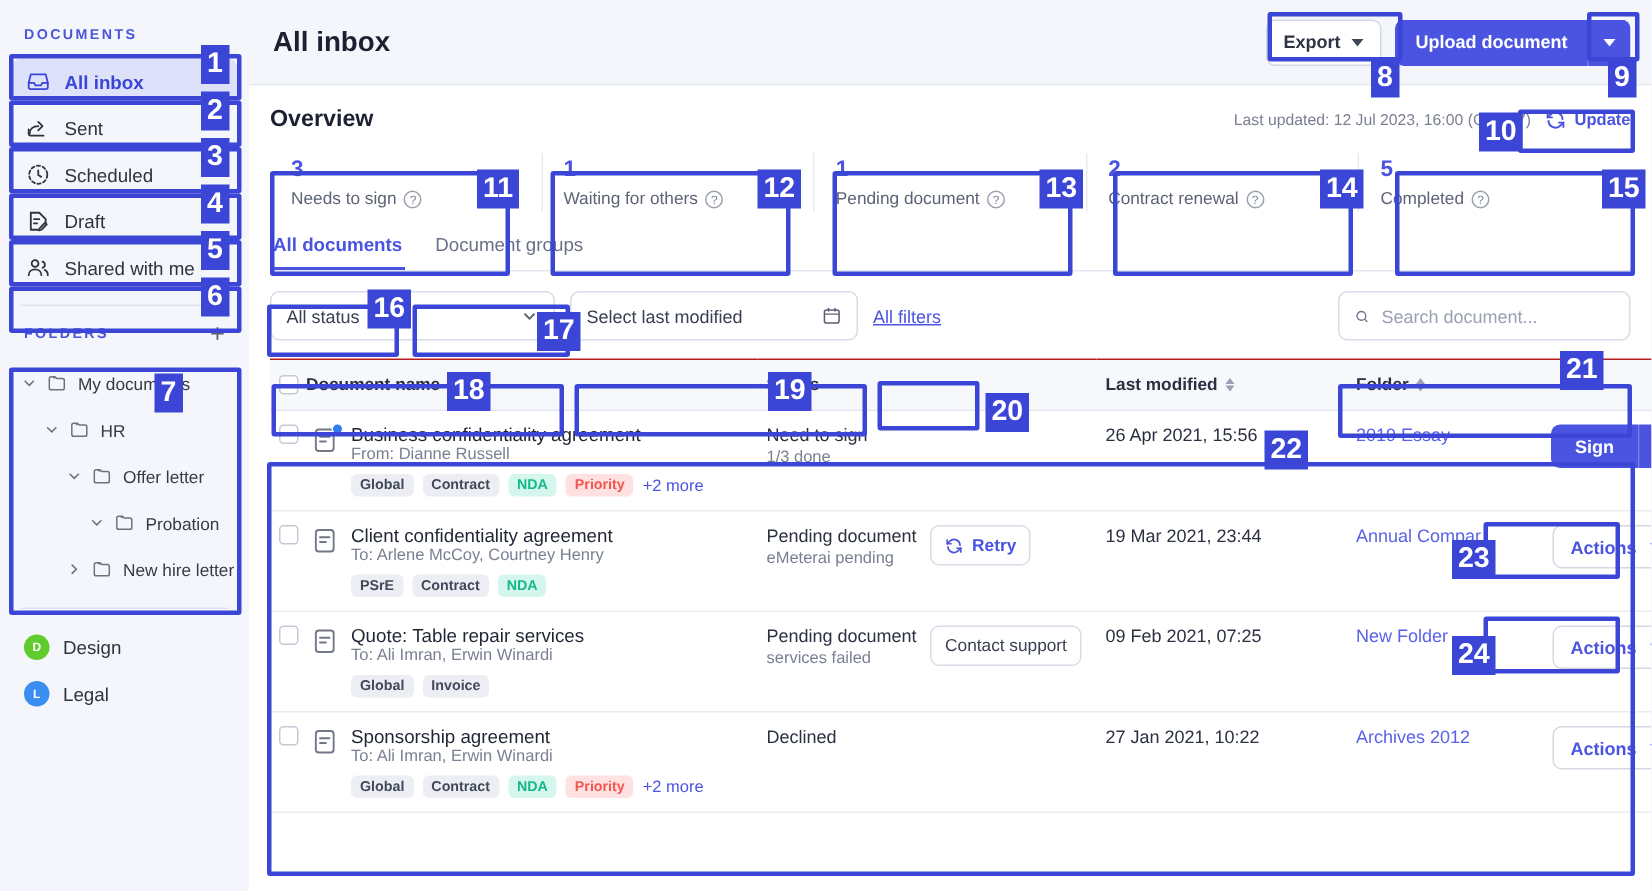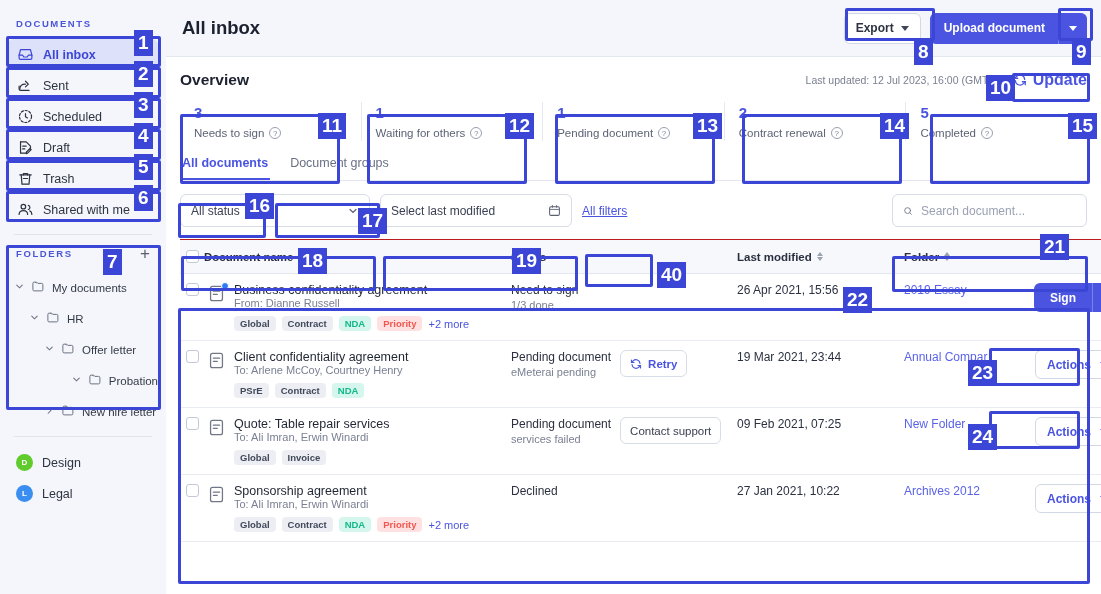--- a/index.html
+++ b/index.html
@@ -89,21 +89,21 @@
   }
 
   
   .content {
     flex: 1; background: #fff; margin: 0; padding: 14px 14px 0 14px;
     overflow: hidden; position: relative;
   }
   .ov-row { display: flex; align-items: center; margin-bottom: 13px; }
   .ov-title { font-size: 15.5px; font-weight: 700; color: #1c2130; }
   .updated { font-size: 10.5px; color: #7a8092; margin-right: 9px; }
-  .update-btn { display:flex;align-items:center;gap:6px;color:#4a54e1;font-size:16px;
+  .update-btn { display:flex;align-items:center;gap:6px;color:#4a54e1;font-size:11px;
     font-weight:600;cursor:pointer; }
 
   .stats { display: flex; align-items: stretch; gap: 0; margin-bottom: 15px; }
   .stat { flex: 1; padding: 2px 14px 2px 14px; border-right: 1px solid #e6e9f1; }
   .stat:last-child { border-right: none; }
   .stat .num { font-size: 15px; font-weight: 700; color: #4a54e1; margin-bottom: 6px; }
   .stat .lbl { font-size: 11.5px; color: #5c6375; display: flex; align-items: center; gap: 5px; }
   .qmark { width:12px;height:12px;border-radius:50%;border:1px solid #9aa0b0;color:#7c8394;
     font-size:8px;display:flex;align-items:center;justify-content:center;flex:0 0 12px; }
 
@@ -237,31 +237,20 @@
               <path d="M5 4v16h7"></path>
               <path d="M8 10h5M8 14h3"></path>
               <path d="M20 15l-5 5-2.2.6.6-2.2 5-5z"></path>
             </svg>
           </span>
           <span>Draft</span>
         </div>
         <div class="nav-item">
           <span class="ico">
             <svg width="17" height="17" viewBox="0 0 24 24" fill="none" stroke="currentColor" stroke-width="1.7" stroke-linecap="round" stroke-linejoin="round">
-              <path d="M4 7h16"></path>
-              <path d="M9 7V5h6v2"></path>
-              <path d="M6 7l1 13h10l1-13"></path>
-              <path d="M9 12h6"></path>
-            </svg>
-          </span>
-          <span>Trash</span>
-        </div>
-        <div class="nav-item">
-          <span class="ico">
-            <svg width="17" height="17" viewBox="0 0 24 24" fill="none" stroke="currentColor" stroke-width="1.7" stroke-linecap="round" stroke-linejoin="round">
               <circle cx="9" cy="8" r="3.2"></circle>
               <path d="M3 19c0-3.3 2.7-5.5 6-5.5s6 2.2 6 5.5"></path>
               <path d="M16 6.2A3 3 0 0 1 16 12"></path>
               <path d="M18 14c2 .8 3 2.6 3 5"></path>
             </svg>
           </span>
           <span>Shared with me</span>
         </div>
       </nav>
     <div class="divider"></div>
@@ -293,21 +282,21 @@
         <div class="folder-row" style="padding-left: 36px;">
           <span class="chev"><svg width="11" height="11" viewBox="0 0 24 24" fill="none" stroke="#6b7280" stroke-width="2.3" stroke-linecap="round">
               <path d="M6 9l6 6 6-6"></path>
             </svg></span>
           <span class="fico"><svg width="15" height="15" viewBox="0 0 24 24" fill="none" stroke="#6b7280" stroke-width="1.6" stroke-linejoin="round">
               <path d="M3 7a2 2 0 0 1 2-2h4l2 2h6a2 2 0 0 1 2 2v8a2 2 0 0 1-2 2H5a2 2 0 0 1-2-2z"></path>
               <path d="M7 5l2 2"></path>
             </svg></span>
           <span>Offer letter</span>
         </div>
-        <div class="folder-row" style="padding-left: 51px; justify-content: flex-end;">
+        <div class="folder-row" style="padding-left: 51px;">
           <span class="chev"><svg width="11" height="11" viewBox="0 0 24 24" fill="none" stroke="#6b7280" stroke-width="2.3" stroke-linecap="round">
               <path d="M6 9l6 6 6-6"></path>
             </svg></span>
           <span class="fico"><svg width="15" height="15" viewBox="0 0 24 24" fill="none" stroke="#6b7280" stroke-width="1.6" stroke-linejoin="round">
               <path d="M3 7a2 2 0 0 1 2-2h4l2 2h6a2 2 0 0 1 2 2v8a2 2 0 0 1-2 2H5a2 2 0 0 1-2-2z"></path>
               <path d="M7 5l2 2"></path>
             </svg></span>
           <span>Probation</span>
         </div>
         <div class="folder-row" style="padding-left: 36px;">
@@ -646,21 +635,21 @@
       <div class="anno-num" style="left: 1068px; top: 113px;">15</div>
       <div class="anno-box" style="left: 178px; top: 203px; width: 88px; height: 35px;"></div>
       <div class="anno-num" style="left: 245px; top: 193px;">16</div>
       <div class="anno-box" style="left: 275px; top: 203px; width: 105px; height: 35px;"></div>
       <div class="anno-num" style="left: 358px; top: 208px;">17</div>
       <div class="anno-box" style="left: 181px; top: 256px; width: 195px; height: 35px;"></div>
       <div class="anno-num" style="left: 298px; top: 248px;">18</div>
       <div class="anno-box" style="left: 383px; top: 256px; width: 195px; height: 35px;"></div>
       <div class="anno-num" style="left: 512px; top: 248px;">19</div>
       <div class="anno-box" style="left: 585px; top: 254px; width: 68px; height: 33px;"></div>
-      <div class="anno-num" style="left: 657px; top: 262px;">40</div>
+      <div class="anno-num" style="left: 657px; top: 262px;">20</div>
       <div class="anno-box" style="left: 892px; top: 256px; width: 196px; height: 36px;"></div>
       <div class="anno-num" style="left: 1040px; top: 234px;">21</div>
       <div class="anno-box" style="left: 178px; top: 308px; width: 912px; height: 276px;"></div>
       <div class="anno-num" style="left: 843px; top: 287px;">22</div>
       <div class="anno-box" style="left: 989px; top: 348px; width: 91px; height: 38px;"></div>
       <div class="anno-num" style="left: 968px; top: 360px;">23</div>
       <div class="anno-box" style="left: 989px; top: 411px; width: 91px; height: 38px;"></div>
       <div class="anno-num" style="left: 968px; top: 424px;">24</div>
     </div>
 </div>

